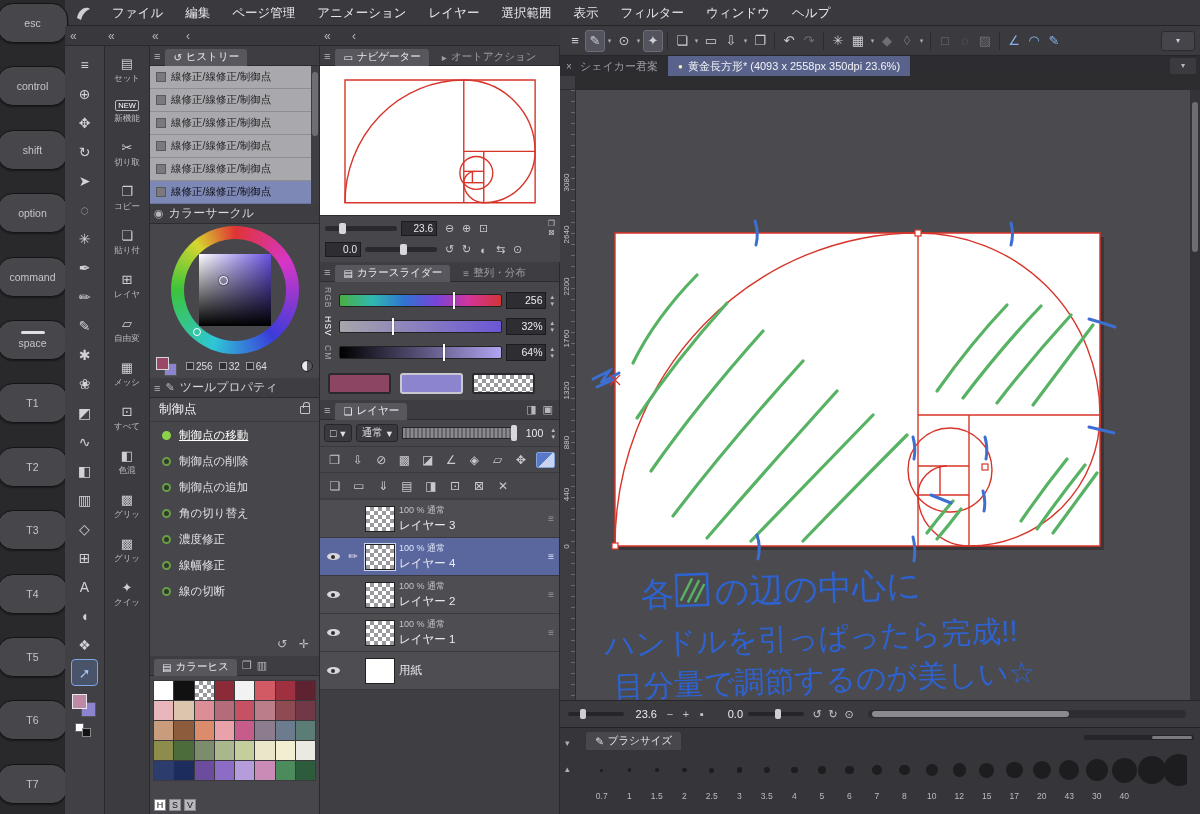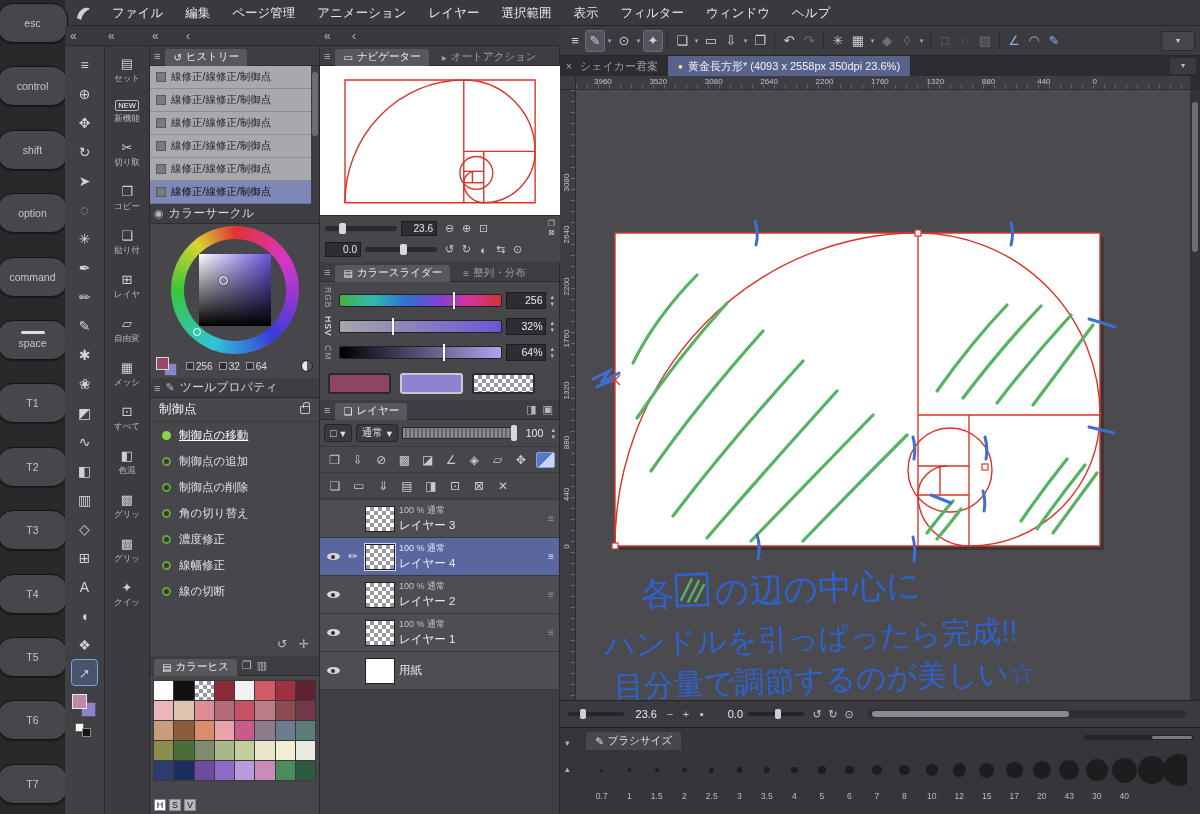--- a/index.html
+++ b/index.html
@@ -464,25 +464,25 @@
       <span>制御点</span>
       <span class="lock"></span>
     </div>
     <div>
         <div class="topt topt-sel">
           <div class="topt-dot dot-sel"></div>
           <div class="topt-label">制御点の移動</div>
         </div>
         <div class="topt">
           <div class="topt-dot"></div>
-          <div class="topt-label">制御点の追加</div>
+          <div class="topt-label">制御点の削除</div>
         </div>
         <div class="topt">
           <div class="topt-dot"></div>
-          <div class="topt-label">制御点の削除</div>
+          <div class="topt-label">制御点の追加</div>
         </div>
         <div class="topt">
           <div class="topt-dot"></div>
           <div class="topt-label">角の切り替え</div>
         </div>
         <div class="topt">
           <div class="topt-dot"></div>
           <div class="topt-label">濃度修正</div>
         </div>
         <div class="topt">
@@ -817,34 +817,20 @@
     <span class="cvt-close">×</span>
     <span class="cvt1">シェイカー君案</span>
     <div class="cvt2">
       <span class="cvt-bullet">●</span>
       <span>黄金長方形* (4093 x 2558px 350dpi 23.6%)</span>
     </div>
     <span class="cvt-chev">▾</span>
   </div>
 
   <div class="ruler-corner"></div>
-  <div class="ruler-top">
-      <div>
-        <div class="rnum" style="left: 18px;">3960</div>
-        <div class="rnum" style="left: 73.4px;">3520</div>
-        <div class="rnum" style="left: 128.8px;">3080</div>
-        <div class="rnum" style="left: 184.2px;">2640</div>
-        <div class="rnum" style="left: 239.6px;">2200</div>
-        <div class="rnum" style="left: 295px;">1760</div>
-        <div class="rnum" style="left: 350.4px;">1320</div>
-        <div class="rnum" style="left: 405.8px;">880</div>
-        <div class="rnum" style="left: 461.2px;">440</div>
-        <div class="rnum" style="left: 516.6px;">0</div>
-      </div>
-    </div>
   <div class="ruler-left">
       <div>
         <div class="rnum-v" style="top: 88px;">3080</div>
         <div class="rnum-v" style="top: 140px;">2640</div>
         <div class="rnum-v" style="top: 192px;">2200</div>
         <div class="rnum-v" style="top: 244px;">1760</div>
         <div class="rnum-v" style="top: 296px;">1320</div>
         <div class="rnum-v" style="top: 348px;">880</div>
         <div class="rnum-v" style="top: 400px;">440</div>
         <div class="rnum-v" style="top: 452px;">0</div>

